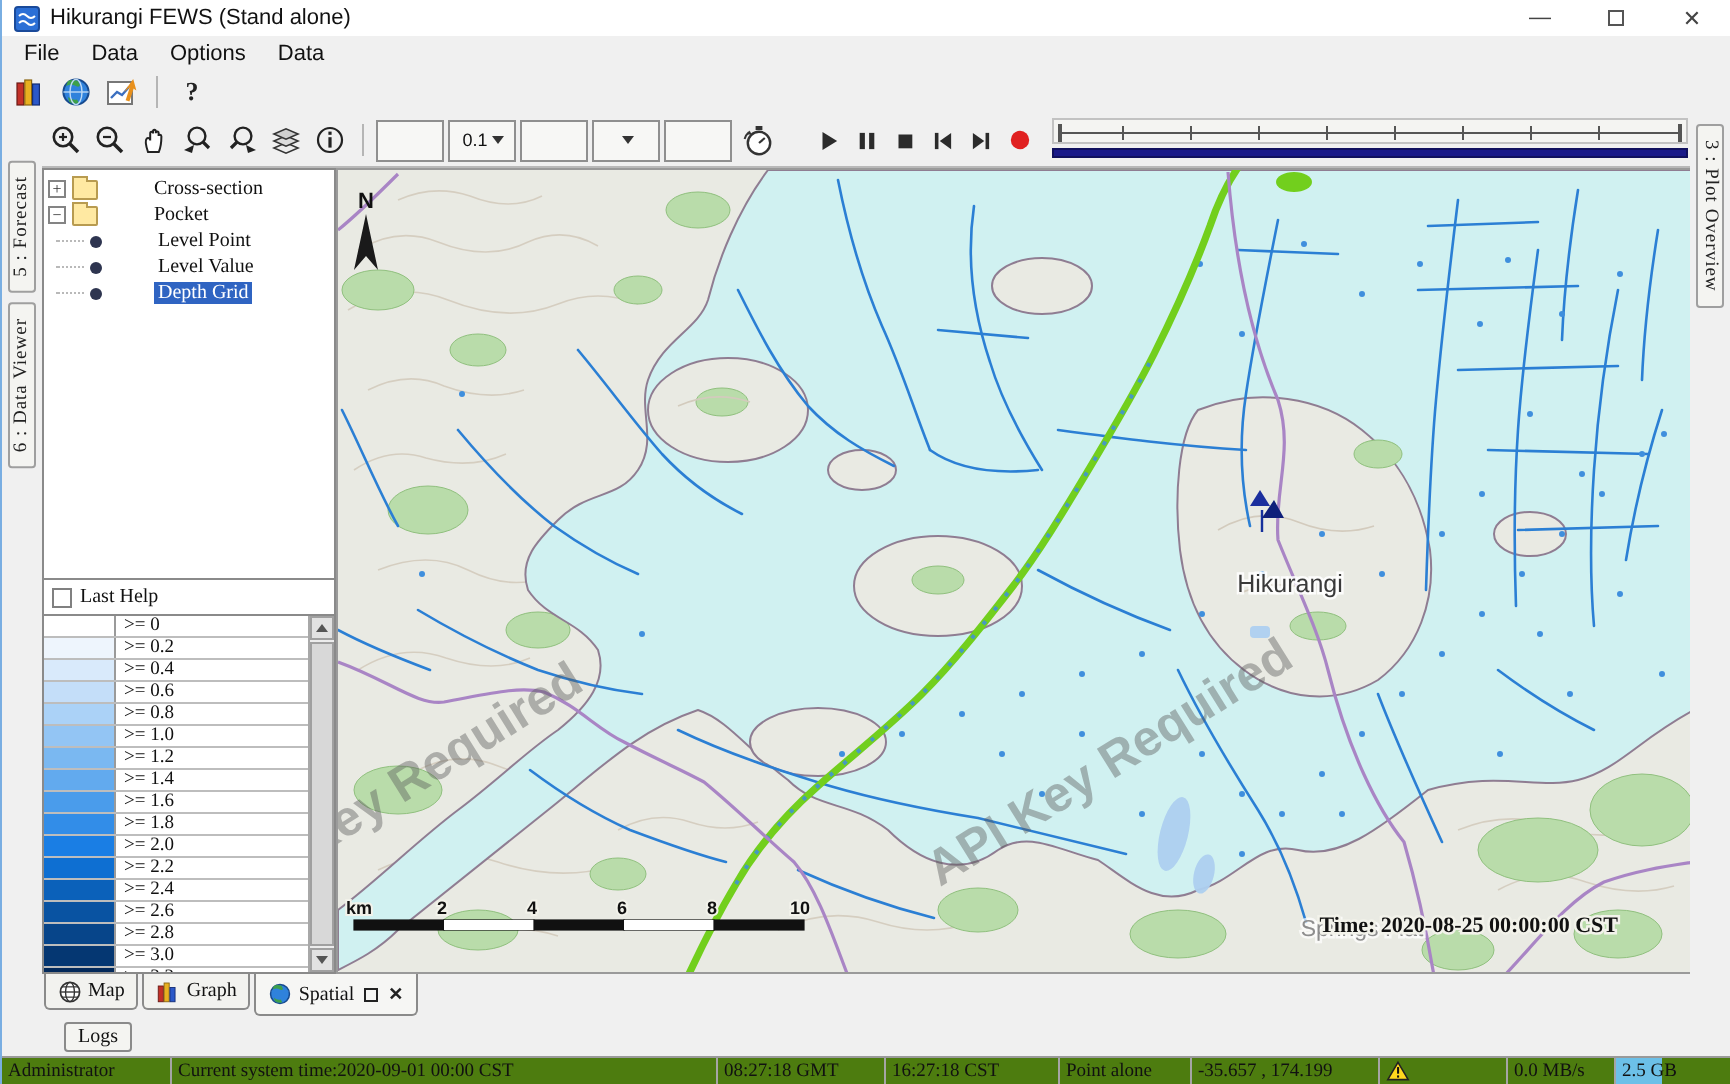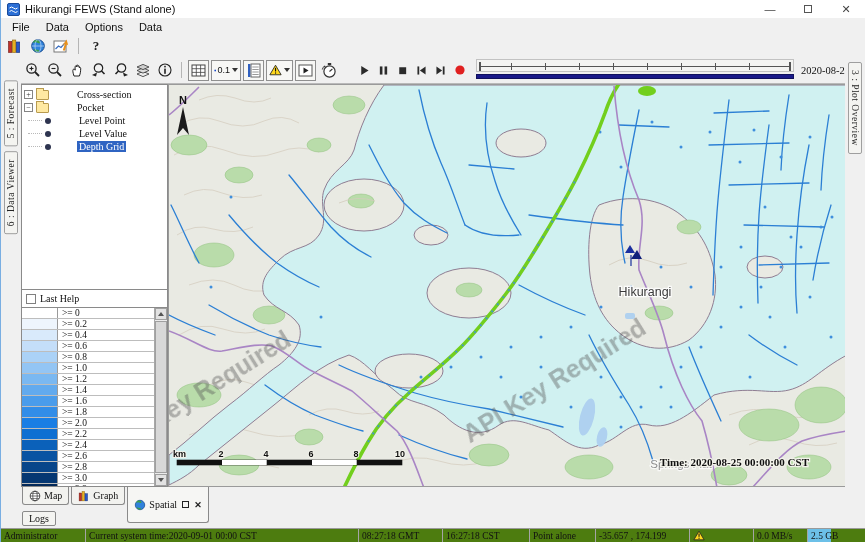--- a/index.html
+++ b/index.html
@@ -17,21 +17,21 @@
   .menubar{height:17px;display:flex;align-items:center;padding-left:3px;font-size:11px;color:#111;
     background:#f0f0f0;}
   .menu-item{padding:1px 8px;}
   
   .toolbar1{height:22px;display:flex;align-items:center;padding-left:4px;gap:3px;background:#f0f0f0;}
   .toolbar2{height:27px;display:flex;align-items:center;padding:0 2px;gap:2px;background:#f0f0f0;
     border-bottom:1px solid #b9b9b9;}
   .icon-btn{width:20px;height:20px;display:flex;align-items:center;justify-content:center;flex:0 0 auto;}
   .tb-sep{width:1px;height:16px;background:#b5b5b5;margin:0 4px;flex:0 0 auto;}
   .tb-btn{height:21px;border:1px solid #8f8f8f;background:#f7f7f5;display:flex;align-items:center;
-    justify-content:center;gap:1px;flex:0 0 auto;padding:0 2px;}
+    justify-content:center;gap:1px;flex:0 0 auto;padding:0 16px;}
   .tb-btn.grid{width:21px;}
   .dot01-txt{font-size:9px;color:#111;}
   .caret{width:0;height:0;border-left:3px solid transparent;border-right:3px solid transparent;
     border-top:4px solid #333;margin-left:1px;}
   .timeline{width:318px;height:22px;margin-left:6px;flex:0 0 auto;position:relative;}
   .tl-track{position:relative;height:13px;border:1px solid #c2c2c2;background:#f4f4f2;}
   .tl-line{position:absolute;left:3px;right:3px;top:6px;height:1px;background:#555;}
   .tl-end{position:absolute;top:2px;width:2px;height:9px;background:#555;}
   .tl-tick{position:absolute;top:3px;width:1px;height:7px;background:#555;}
   .tl-bar{margin-top:2px;height:5px;background:#191989;border:1px solid #10105e;}
@@ -84,23 +84,23 @@
     border-top:4px solid #555;}
   .sb-thumb{position:absolute;left:0;top:13px;bottom:13px;width:12px;background:#d8d8d8;border:1px solid #a0a0a0;}
   
   .map{position:relative;flex:1;background:#e9eae3;overflow:hidden;border:1px solid #9a9a9a;border-right:none;}
   .map svg{position:absolute;left:0;top:0;}
   
   .btabs{height:22px;display:flex;align-items:flex-start;padding-left:21px;gap:2px;background:#f0f0f0;}
   .btab{display:flex;align-items:center;gap:3px;border:1px solid #8a8a8a;border-top:none;
     border-radius:0 0 3px 3px;background:#f2f2ef;height:18px;padding:0 6px;
     font-family:"Liberation Serif",serif;font-size:10px;color:#111;}
-  .btab.active{height:36px;background:#f6f6f4;}
+  .btab.active{height:21px;background:#f6f6f4;}
   .btab .mini{font-size:9px;font-weight:bold;color:#222;margin-left:2px;}
-  .logsrow{height:19px;display:flex;align-items:center;padding-left:21px;background:#f0f0f0;}
+  .logsrow{height:19px;display:flex;align-items:center;padding-left:31px;background:#f0f0f0;}
   .logs-btn{border:1px solid #8a8a8a;border-radius:2px;background:#f4f4f1;height:15px;padding:0 6px;
     font-family:"Liberation Serif",serif;font-size:10px;color:#111;display:flex;align-items:center;}
   
   .statusbar{height:14px;display:flex;border-top:1px solid #9a9a9a;background:#4d7c0f;
     font-family:Liberation Serif, serif;font-size:9.5px;color:#111;}
   .sb-cell{border-right:1px solid #a5a5a5;padding:0 3px;white-space:nowrap;overflow:hidden;
     display:flex;align-items:center;flex:0 0 auto;position:relative;}
   .sb-cell.mem .fill{position:absolute;left:0;top:0;bottom:0;width:40%;background:#6cc0e8;}
   .sb-cell.mem span{position:relative;}
 </style>

